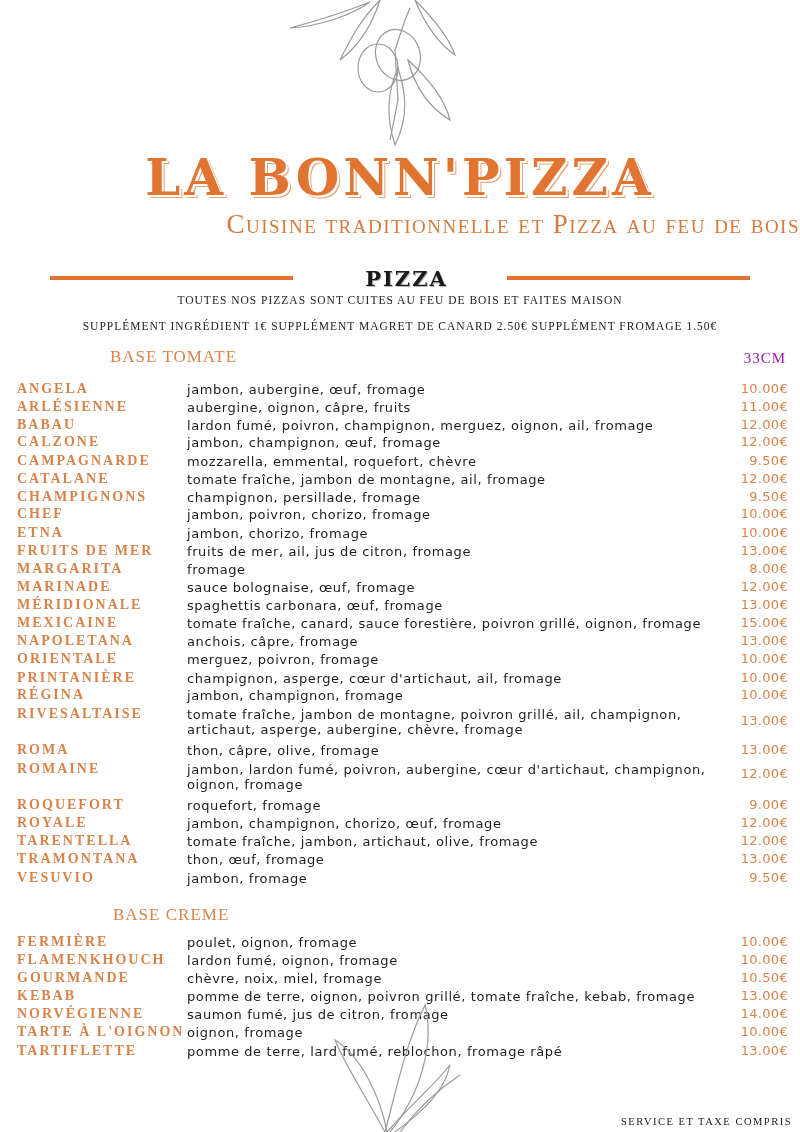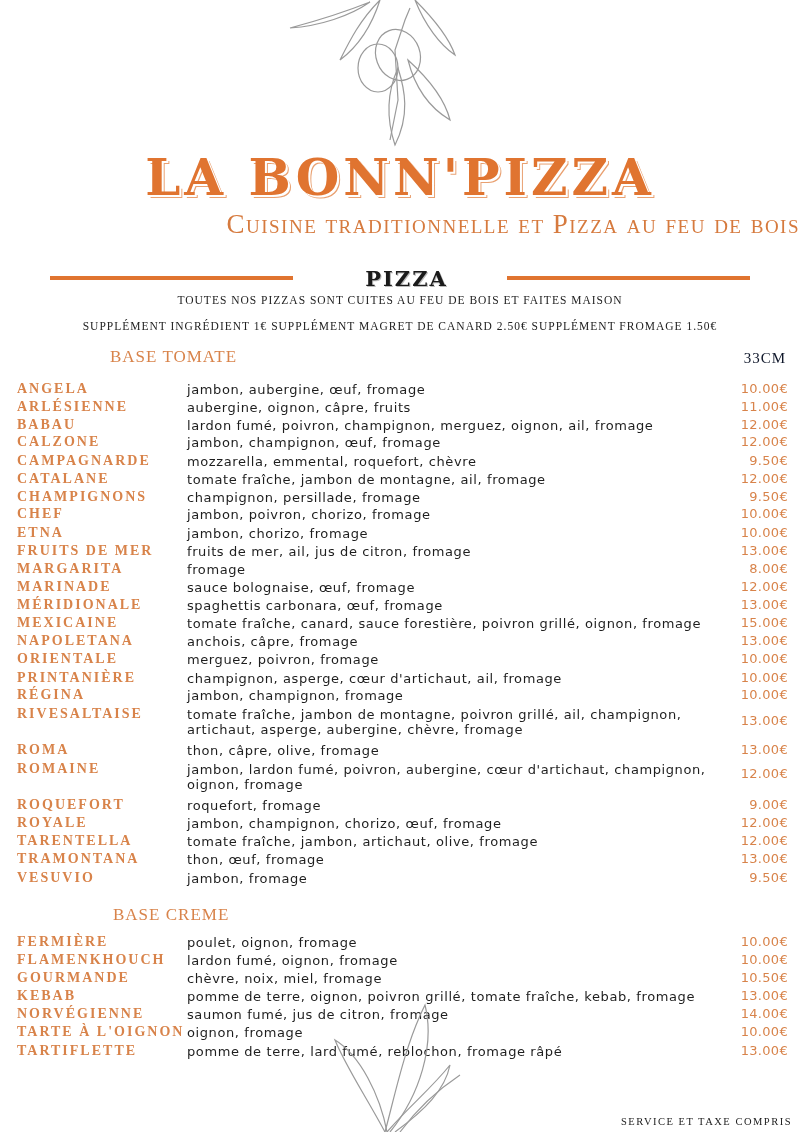--- a/index.html
+++ b/index.html
@@ -37,21 +37,21 @@
   }
   .intro-1 { top: 294px; }
   .intro-2 { top: 308px; margin-top: 12px; }
 
   .base-header {
     position: absolute; font-family: "Liberation Serif", serif; font-size: 17px;
     letter-spacing: 1px; color: #d8834a;
   }
   .size-label {
     position: absolute; right: 14px; top: 350px;
-    font-family: "Liberation Serif", serif; font-size: 15px; letter-spacing: 1px; color: #0f172a; margin-left: 11px;
+    font-family: "Liberation Serif", serif; font-size: 15px; letter-spacing: 1px; color: #a21caf; margin-left: 11px;
   }
 
   .item { position: absolute; left: 0; width: 800px; }
   .item .name {
     position: absolute; left: 17px; top: 0;
     font-family: "Liberation Serif", serif; font-weight: bold; font-size: 14px;
     letter-spacing: 2px; color: #d8834a; white-space: nowrap;
   }
   .item .desc {
     position: absolute; left: 187px; top: 1px; width: 540px;

